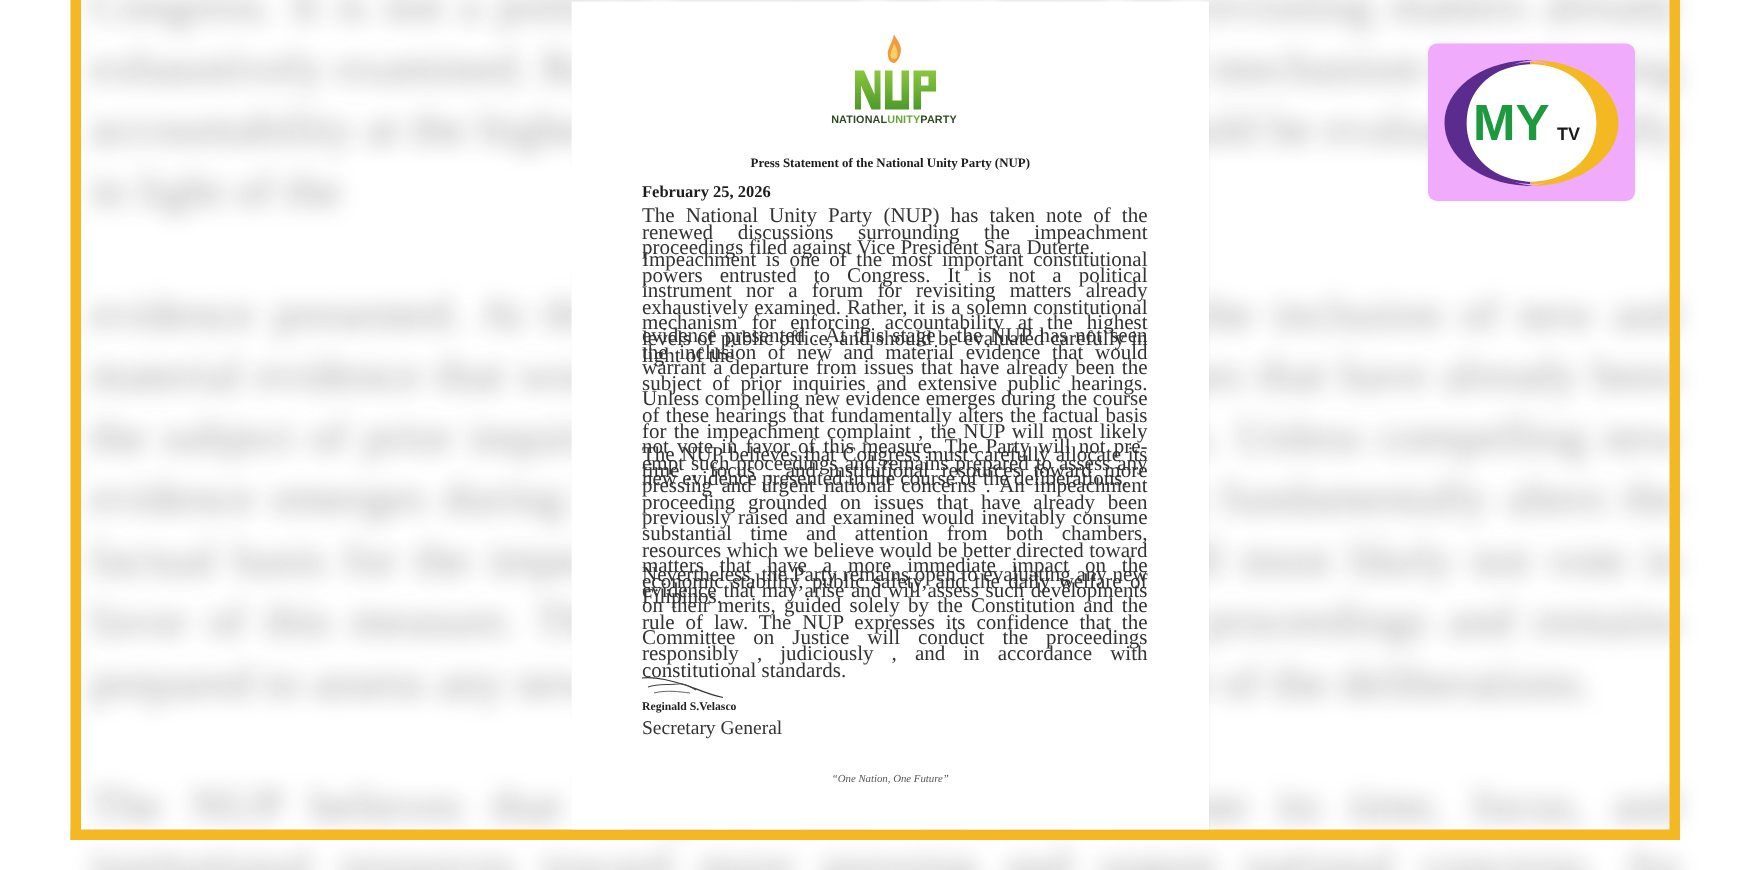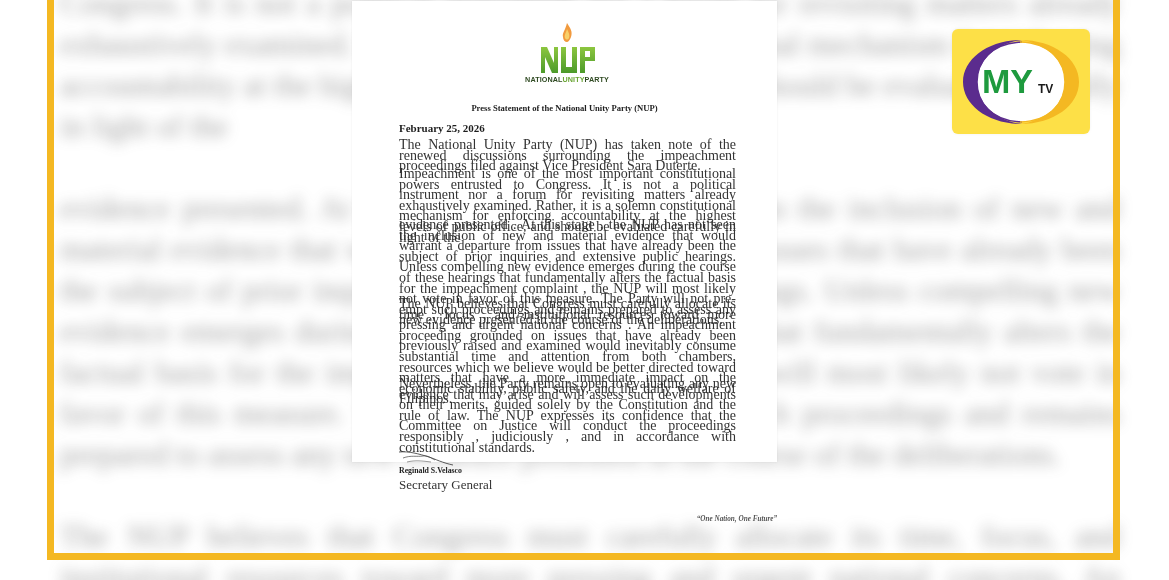--- a/index.html
+++ b/index.html
@@ -15,21 +15,21 @@
       font-size: 31px; line-height: 41px; text-align: justify;
       font-family: "Liberation Serif", serif;
     }
     .bg-blur p { margin: 0 0 41px 0; }
     .frame {
       position: absolute; left: 47px; top: -10px; width: 1073px; height: 570px;
       box-sizing: border-box; border: 7px solid #F4B822; border-top: none;
       pointer-events: none;
     }
     .doc {
-      position: absolute; left: 352px; top: 1px; width: 425px; height: 461px;
+      position: absolute; left: 381px; top: 1px; width: 425px; height: 552px;
       background: #ffffff; box-sizing: border-box; padding: 0 41px 0 47px;
       box-shadow: 0 0 2px rgba(0,0,0,0.08);
       color: #2a2a2a;
     }
     .logo { position: absolute; left: 163px; top: 22px; width: 104px; height: 62px; }
     .logo .flame { position: absolute; left: 44px; top: 0; }
     .logo .letters { position: absolute; left: 26px; top: 20px; }
     .logo .party {
       position: absolute; left: 0; top: 52px; width: 104px; text-align: center;
       font-family: "Liberation Sans", sans-serif; font-weight: bold; font-size: 7.2px;
@@ -50,26 +50,26 @@
       margin: 0;
     }
     .sig { position: absolute; left: 45px; top: 447px; }
     .sig-name {
       position: absolute; left: 47px; top: 465px; font-weight: bold; font-size: 7.8px; color: #222;
     }
     .sig-title {
       position: absolute; left: 47px; top: 476px; font-size: 13px; color: #333;
     }
     .motto {
-      position: absolute; left: 0; top: 514px; width: 100%; text-align: right;
-      font-style: italic; font-size: 7.2px; color: #555; font-weight: bold;
+      position: absolute; left: 0; top: 514px; width: 100%; text-align: center;
+      font-style: italic; font-size: 7.2px; color: #555;
     }
     .mytv {
       position: absolute; left: 952px; top: 29px; width: 138px; height: 105px;
-      background: #fde047; border-radius: 6px;
+      background: #f0abfc; border-radius: 6px;
       box-shadow: 0 0 3px rgba(0,0,0,0.06);
       text-decoration: underline;
     }
     .mytv svg { position: absolute; left: 8px; top: 8px; }
   </style>
 </head>
 <body>
 
 <div class="bg-blur">
   <p>Impeachment is one of the most important constitutional powers entrusted to Congress. It is not a political instrument nor a forum for revisiting matters already exhaustively examined. Rather, it is a solemn constitutional mechanism for enforcing accountability at the highest levels of public office, and should be evaluated carefully in light of the</p>

